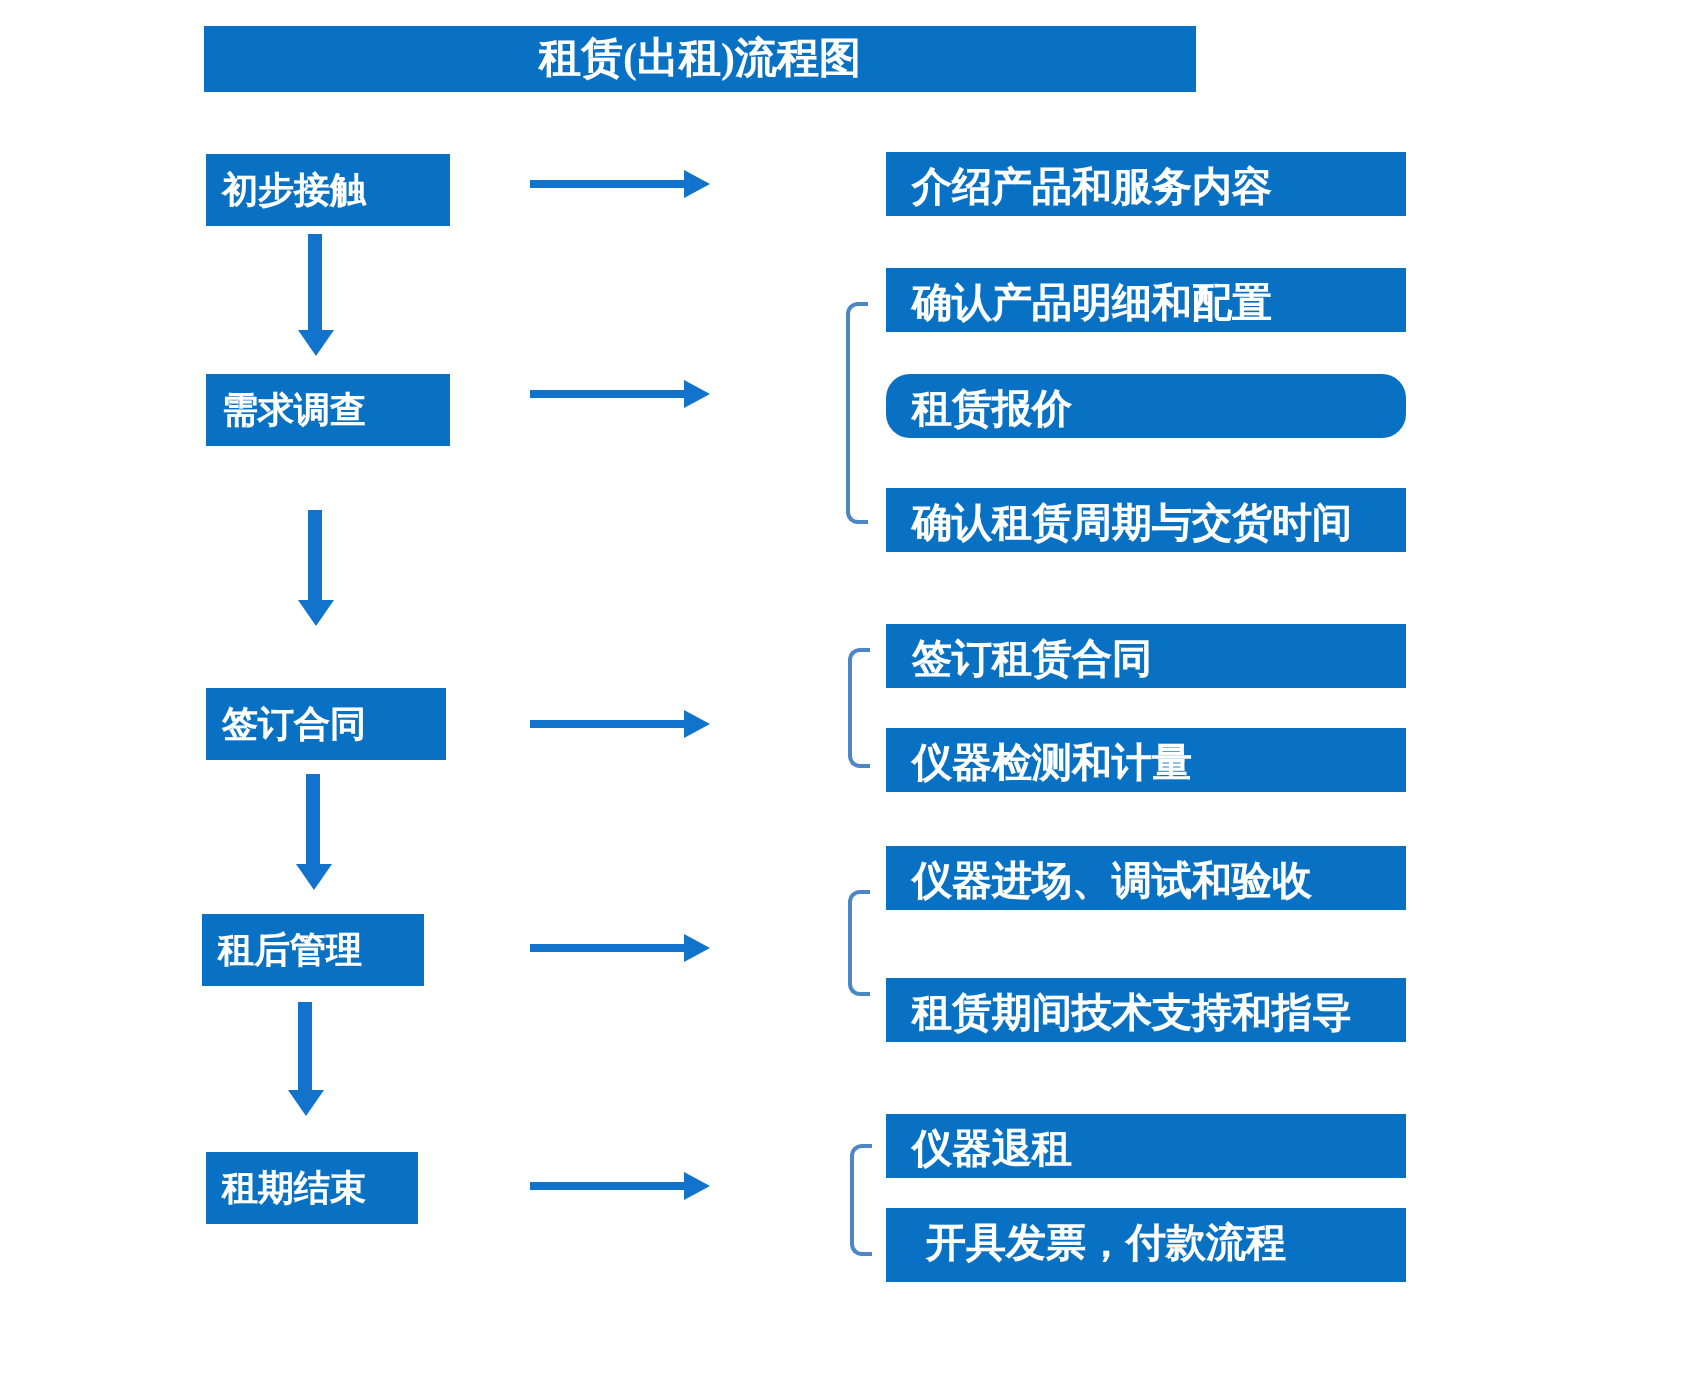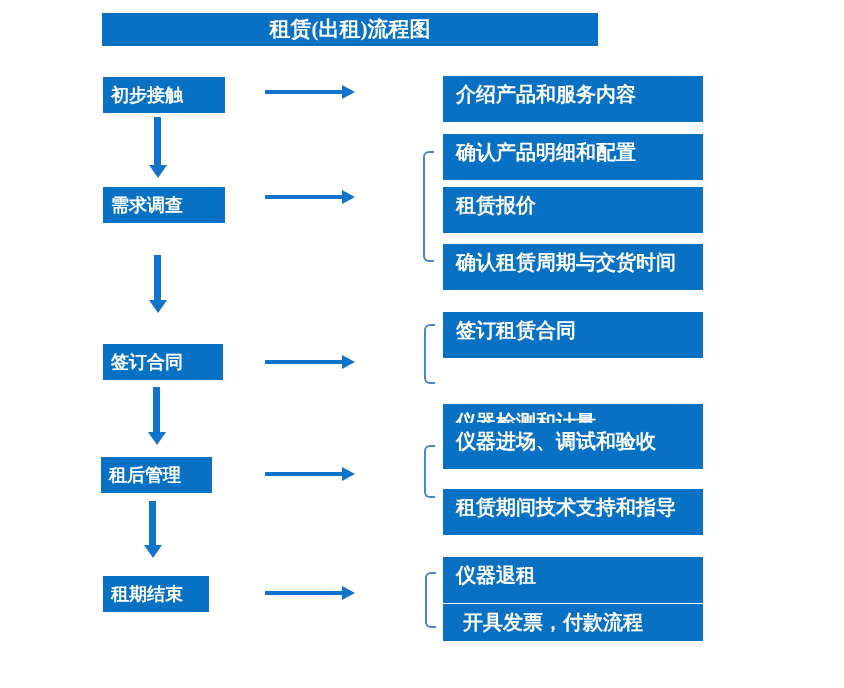--- a/index.html
+++ b/index.html
@@ -35,21 +35,21 @@
     font-size: 21px;
     line-height: 33px;
   }
   .step {
     height: 36px;
     font-size: 18px;
     line-height: 36px;
     padding-left: 8px;
   }
   .item {
-    left: 443px; width: 260px; height: 46px;
+    left: 443px; width: 260px; height: 32px;
     font-size: 20px;
     line-height: 36px;
     padding-left: 13px;
   }
   .h-arrow { position: absolute; left: 265px; width: 90px; height: 14px; }
   .h-arrow .shaft {
     position: absolute; left: 0; right: 11px; top: 5px; height: 4px;
     background: var(--arrow);
   }
   .h-arrow .head {
@@ -132,25 +132,25 @@
   </div>
 
   <div class="bracket" style="left:423px; top:151px; height:111px;"></div>
   <div class="bracket" style="left:424px; top:324px; height:60px;"></div>
   <div class="bracket" style="left:424px; top:445px; height:53px;"></div>
   <div class="bracket" style="left:425px; top:572px; height:56px;"></div>
 
   <div class="box item" style="top:76px;">介绍产品和服务内容</div>
 
   <div class="box item" style="top:134px;">确认产品明细和配置</div>
-  <div class="box item" style="top:187px;">租赁报价</div>
+  <div class="box item" style="top:187px;border-radius:12px;">租赁报价</div>
   <div class="box item" style="top:244px;">确认租赁周期与交货时间</div>
 
   <div class="box item" style="top:312px;">签订租赁合同</div>
-  <div class="box item" style="top:364px;margin-top:40px;">仪器检测和计量</div>
+  <div class="box item" style="top:364px;">仪器检测和计量</div>
 
   <div class="box item" style="top:489px;">租赁期间技术支持和指导</div>
   <div class="box item" style="top:423px;">仪器进场、调试和验收</div>
 
   <div class="box item" style="top:557px;">仪器退租</div>
   <div class="box item" style="top:604px; height:37px;padding-left:20px;">开具发票，付款流程</div>
 
 </div>
 
 </body></html>

